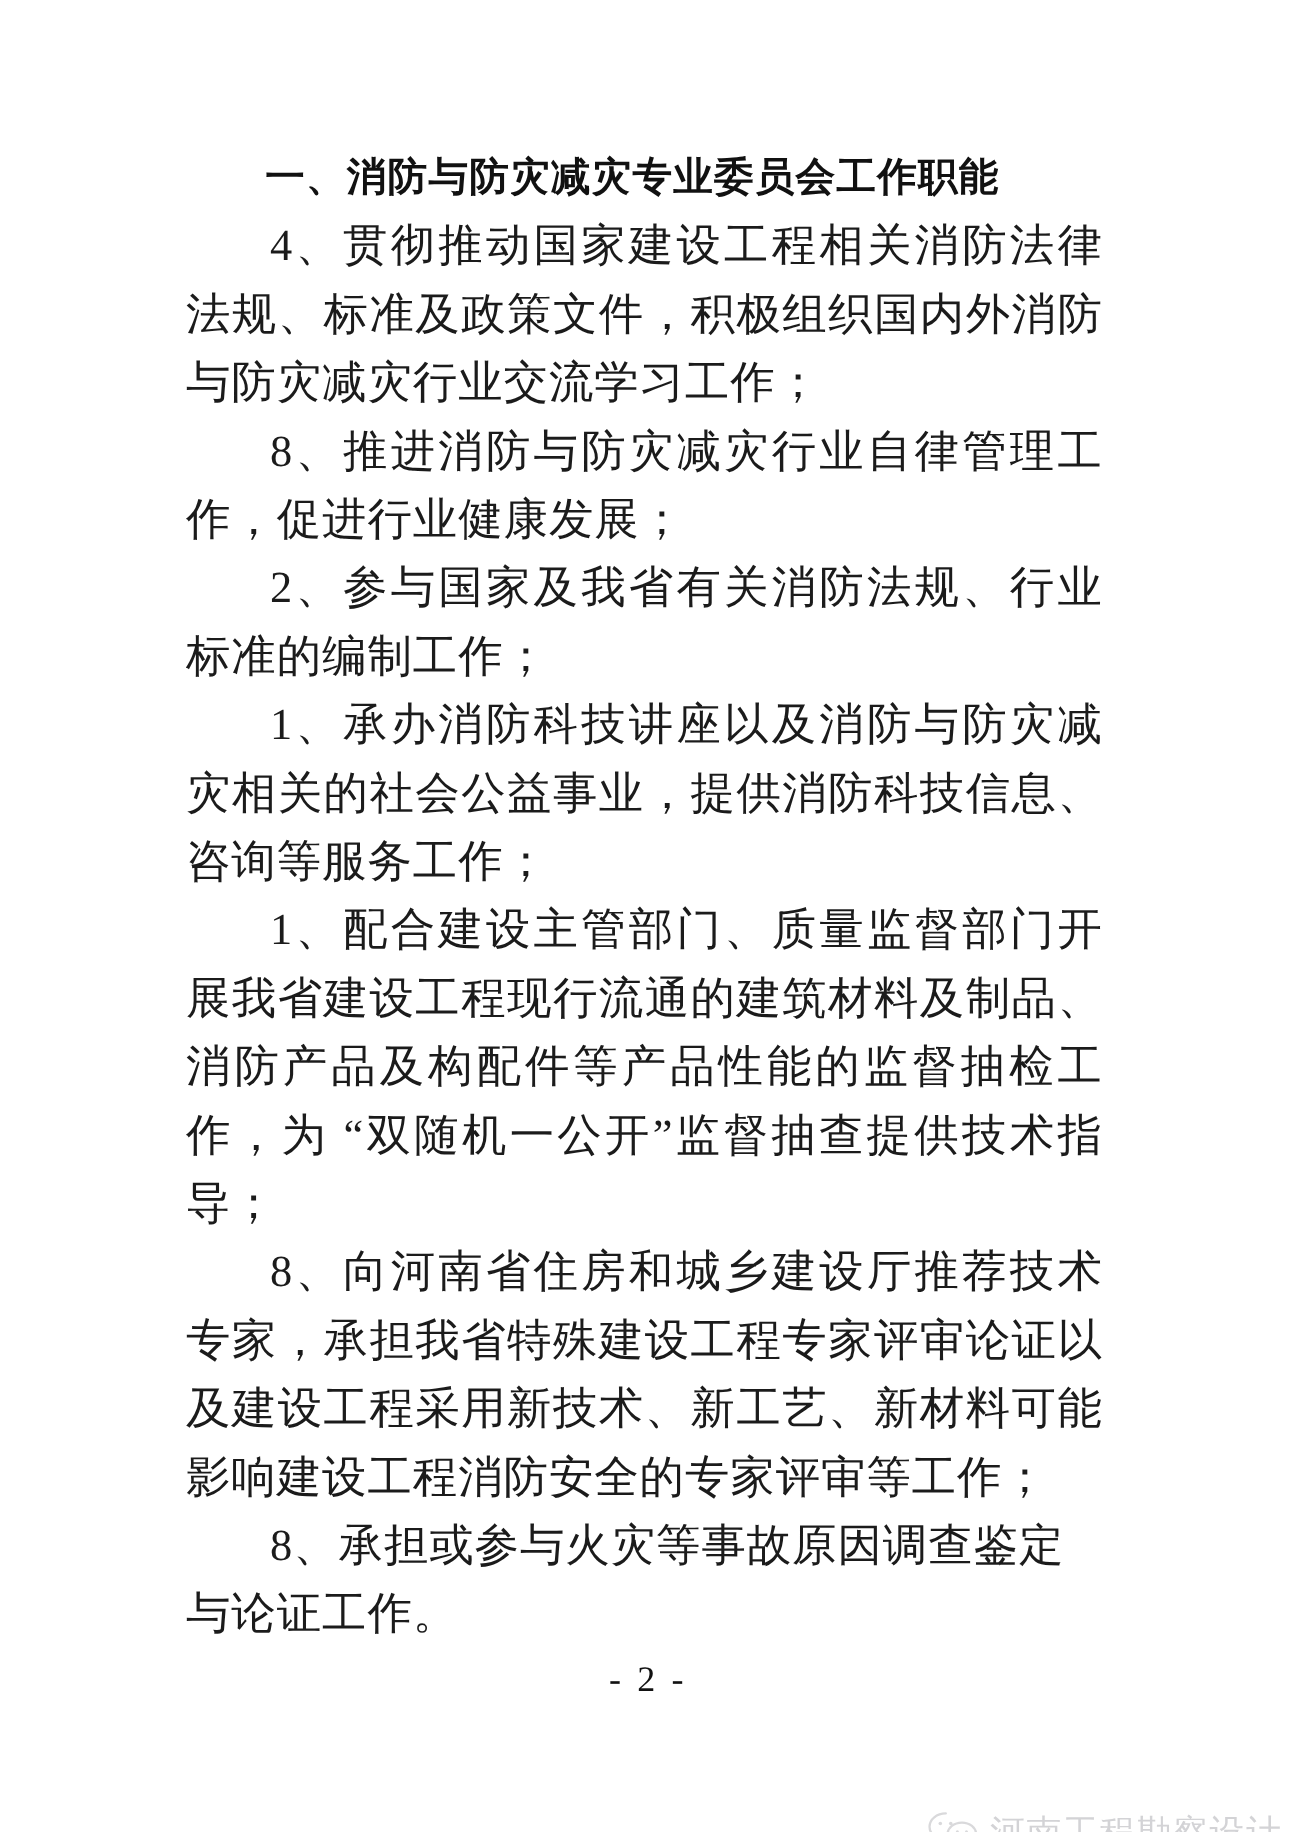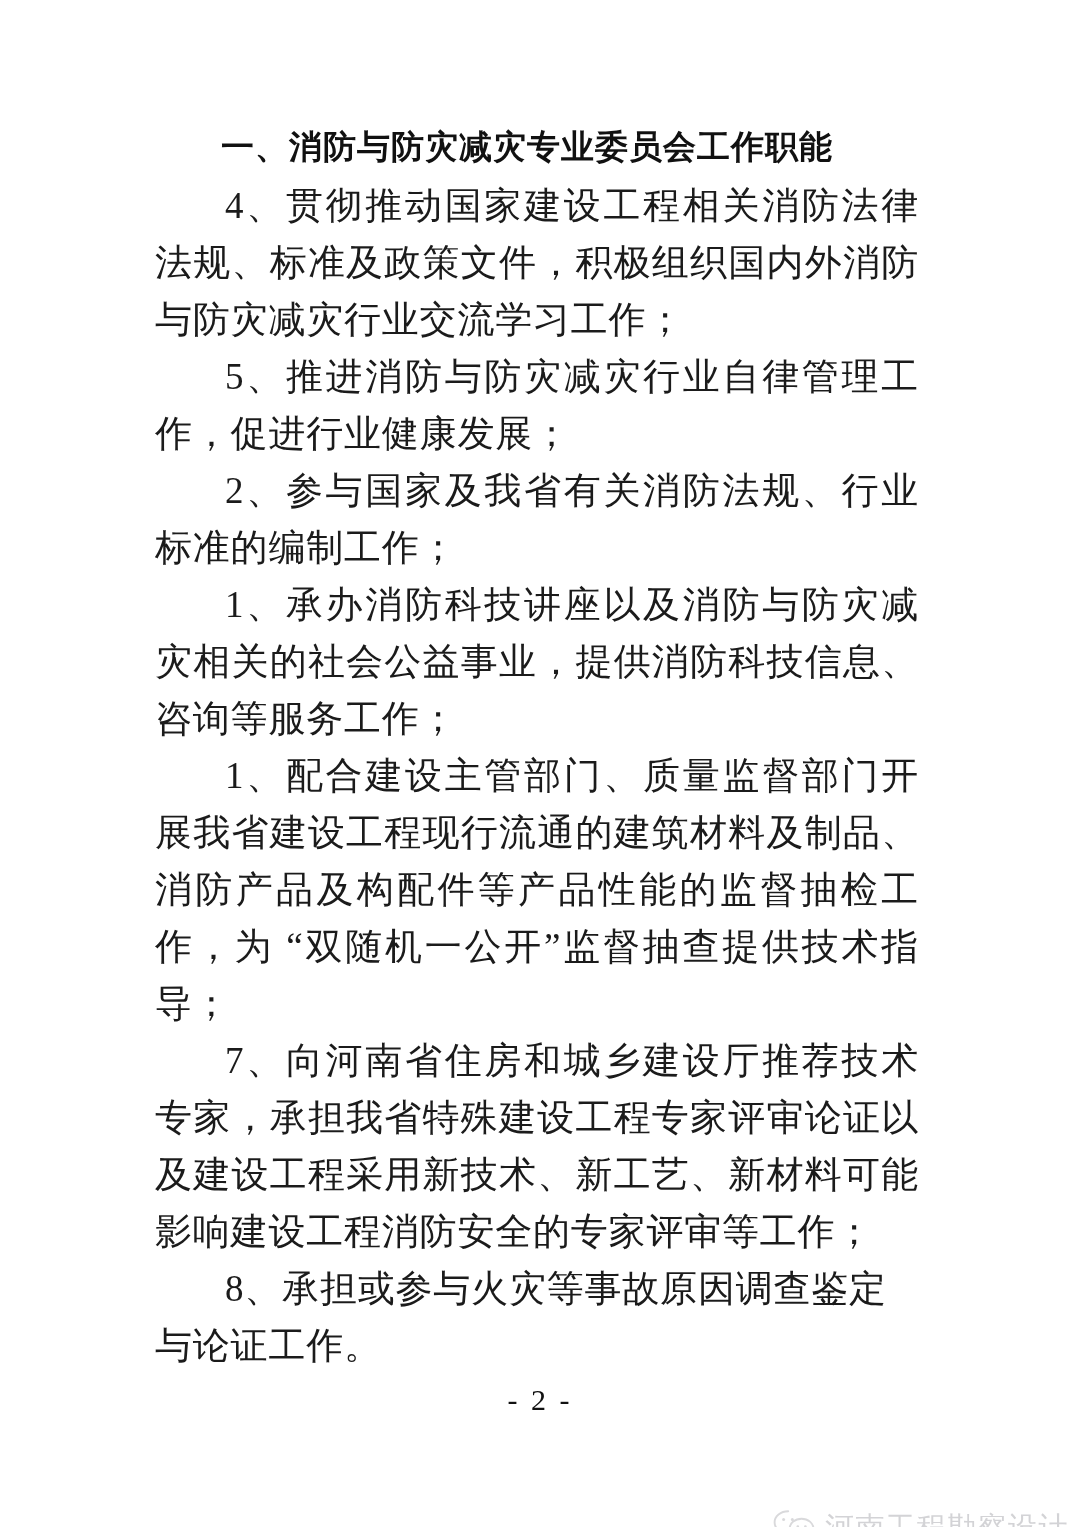--- a/index.html
+++ b/index.html
@@ -103,25 +103,25 @@
 </head>
 <body>
 
 <div id="page-sheet">
 
   <div id="doc-body">
 
     <h1 class="doc-heading">一、消防与防灾减灾专业委员会工作职能</h1>
 
     <p class="doc-para">4、贯彻推动国家建设工程相关消防法律法规、标准及政策文件，积极组织国内外消防与防灾减灾行业交流学习工作；</p>
-    <p class="doc-para">5、推进消防与防灾减灾行业自律管理工作，促进行业健康发展；</p>
+    <p class="doc-para">8、推进消防与防灾减灾行业自律管理工作，促进行业健康发展；</p>
     <p class="doc-para">2、参与国家及我省有关消防法规、行业标准的编制工作；</p>
     <p class="doc-para">1、承办消防科技讲座以及消防与防灾减灾相关的社会公益事业，提供消防科技信息、咨询等服务工作；</p>
     <p class="doc-para">1、配合建设主管部门、质量监督部门开展我省建设工程现行流通的建筑材料及制品、消防产品及构配件等产品性能的监督抽检工作，为 “双随机一公开”监督抽查提供技术指导；</p>
-    <p class="doc-para">7、向河南省住房和城乡建设厅推荐技术专家，承担我省特殊建设工程专家评审论证以及建设工程采用新技术、新工艺、新材料可能影响建设工程消防安全的专家评审等工作；</p>
+    <p class="doc-para">8、向河南省住房和城乡建设厅推荐技术专家，承担我省特殊建设工程专家评审论证以及建设工程采用新技术、新工艺、新材料可能影响建设工程消防安全的专家评审等工作；</p>
     <p class="doc-para">8、承担或参与火灾等事故原因调查鉴定与论证工作。</p>
 
   </div>
 
   <div id="page-number">- 2 -</div>
 
   <div id="watermark">
     <svg class="wm-icon" viewBox="0 0 44 38">
 
       <path d="M16.2 3.2C8.6 3.2 2.6 8.2 2.6 14.3c0 3.5 2 6.6 5.1 8.6l-1.6 4.6 5.2-2.7c1.5 0.4 3.1 0.7 4.9 0.7 0.5 0 1 0 1.5-0.1" fill="none" stroke="#c2c2c6" stroke-width="1.9" stroke-linecap="round" stroke-linejoin="round"></path>

